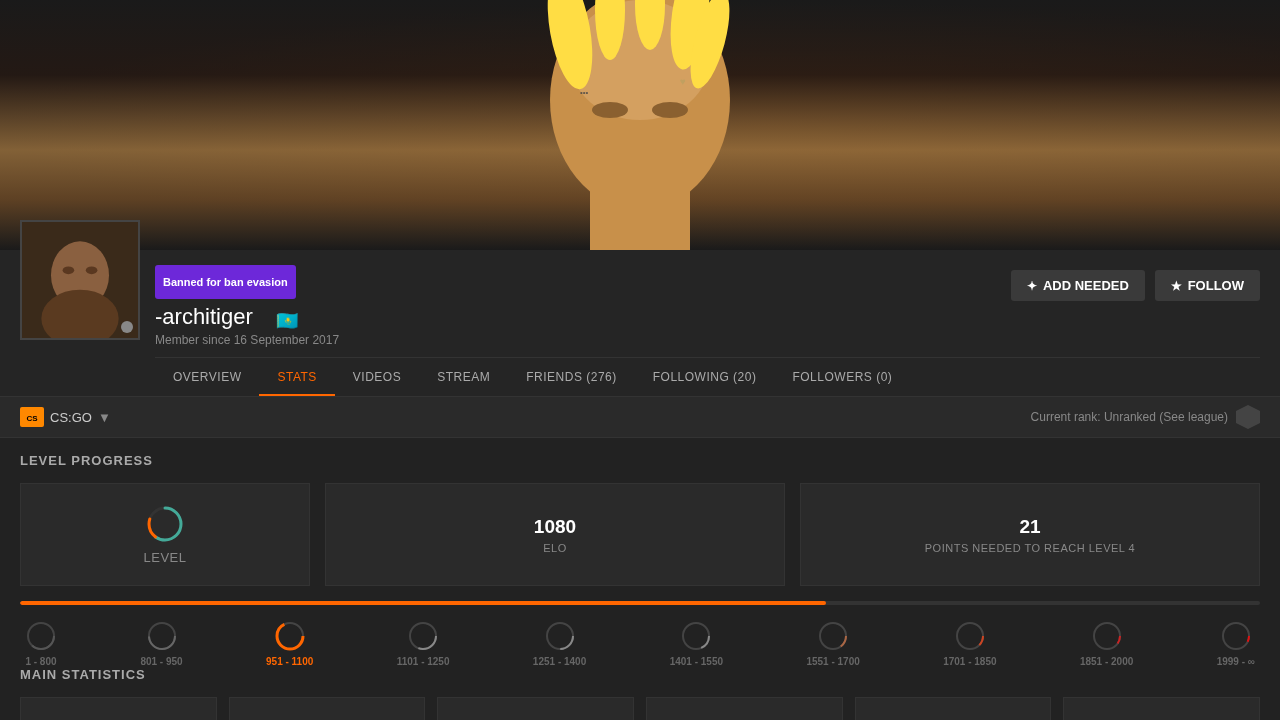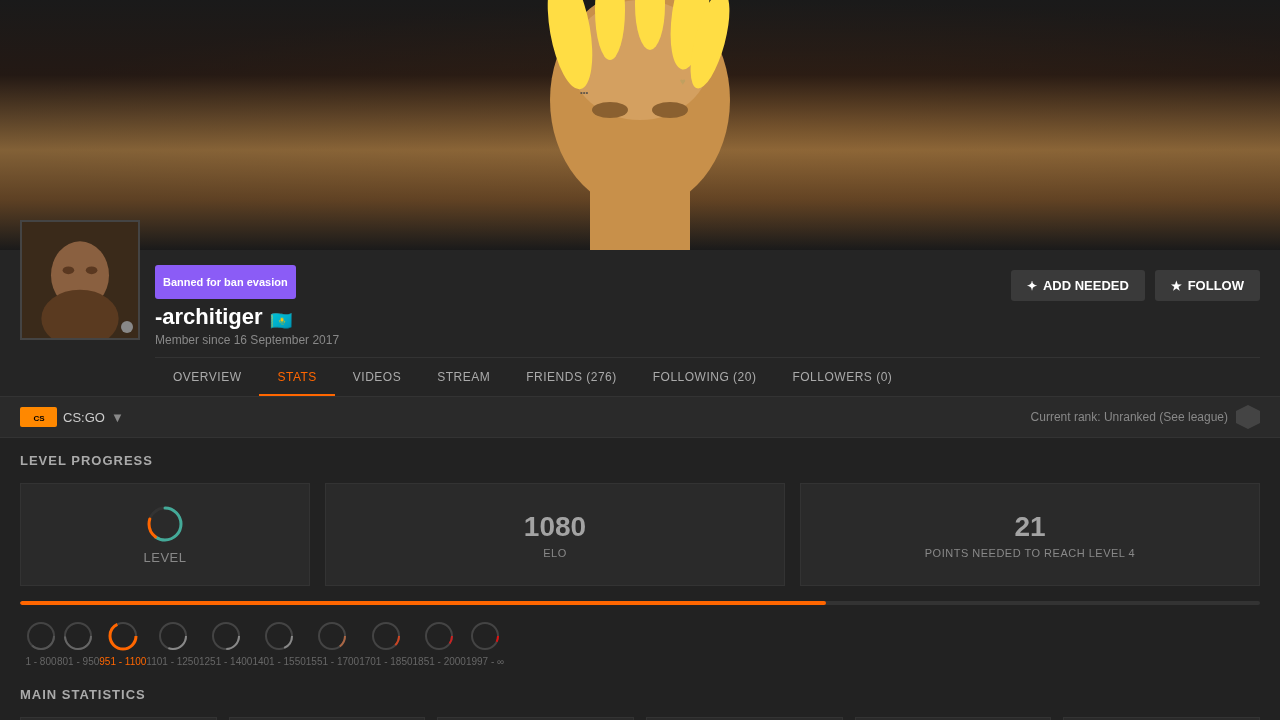--- a/index.html
+++ b/index.html
@@ -72,35 +72,35 @@
       bottom: 5px;
       right: 5px;
     }
 
     .profile-info {
       flex: 1;
       padding-top: 5px;
     }
     .banned-badge {
       display: inline-block;
-      background: #8b5cf6;
+      background: #6d28d9;
       color: #fff;
       font-size: 11px;
       font-weight: bold;
       padding: 11px 8px;
       border-radius: 3px;
       margin-bottom: 5px;
     }
     .username {
       font-size: 22px;
-      font-weight: bold;
+      font-weight: normal;
       color: #fff;
       display: flex;
       align-items: center;
-      gap: 8px;
+      gap: 24px;
       text-align: center;
     }
     .flag {
       width: 20px;
       height: 14px;
       background: linear-gradient(180deg, #0052cc 33%, #ffcc00 33%, #ffcc00 66%, #0052cc 66%);
       border-radius: 2px;
       font-size: 14px;
     }
     .member-since {
@@ -178,21 +178,21 @@
     }
     .game-selector {
       display: flex;
       align-items: center;
       gap: 6px;
       cursor: pointer;
       color: #ccc;
       font-size: 13px;
     }
     .game-logo {
-      width: 37px;
+      width: 24px;
       height: 20px;
       background: #ff8800;
       border-radius: 2px;
       display: flex;
       align-items: center;
       justify-content: center;
       font-size: 9px;
       font-weight: bold;
       color: #000;
     }
@@ -229,23 +229,23 @@
       border: 1px solid #333;
       flex: 1;
       padding: 20px;
       display: flex;
       flex-direction: column;
       align-items: center;
       justify-content: center;
       min-height: 80px;
     }
     .level-card .big-num {
-      font-size: 28px;
+      font-size: 19px;
       font-weight: bold;
-      color: #a3a3a3;
+      color: #ffffff;
     }
     .level-card .label {
       font-size: 11px;
       color: #888;
       text-transform: uppercase;
       letter-spacing: 0.5px;
       margin-top: 4px;
       text-align: right;
     }
 
@@ -276,21 +276,23 @@
     }
     .progress-bar-fill {
       height: 100%;
       background: #ff6600;
       border-radius: 2px;
     }
 
     
     .elo-ranges {
       display: flex;
+      justify-content: space-between;
       padding: 0 5px;
+      font-weight: bold;
     }
     .elo-range {
       display: flex;
       flex-direction: column;
       align-items: center;
       gap: 4px;
     }
     .elo-range .range-label {
       font-size: 10px;
       color: #666;
@@ -405,21 +407,21 @@
     <span style="color:#888;">▼</span>
   </div>
   <div class="rank-info">
     <span>Current rank: Unranked (See league)</span>
     <div class="rank-hex"></div>
   </div>
 </div>
 
 <div class="main-content">
 
-  <div style="margin-bottom:20px;">
+  <div style="">
     <div class="section-title">LEVEL PROGRESS</div>
 
     <div class="level-cards">
 
       <div class="level-card" style="flex:0 0 290px;">
         <div class="gauge">
           <svg width="40" height="40" viewBox="0 0 40 40">
             <circle cx="20" cy="20" r="16" fill="none" stroke="#333" stroke-width="3"></circle>
             <circle cx="20" cy="20" r="16" fill="none" stroke="#4a9" stroke-width="3" stroke-dasharray="60 40" stroke-linecap="round"></circle>
             <circle cx="20" cy="20" r="16" fill="none" stroke="#ff6600" stroke-width="3" stroke-dasharray="20 80" stroke-dashoffset="-60" stroke-linecap="round"></circle>
@@ -505,21 +507,21 @@
             <circle cx="16" cy="16" r="13" fill="none" stroke="#444" stroke-width="2"></circle>
             <circle cx="16" cy="16" r="13" fill="none" stroke="#cc2222" stroke-width="2" stroke-dasharray="8 74"></circle>
           </svg>
         <span class="range-label">1851 - 2000</span>
       </div>
       <div class="elo-range">
         <svg width="32" height="32" viewBox="0 0 32 32">
             <circle cx="16" cy="16" r="13" fill="none" stroke="#444" stroke-width="2"></circle>
             <circle cx="16" cy="16" r="13" fill="none" stroke="#dd1111" stroke-width="2" stroke-dasharray="6 76"></circle>
           </svg>
-        <span class="range-label">1997 - ∞</span>
+        <span class="range-label">1999 - ∞</span>
       </div>
     </div>
   </div>
 
   <div>
     <div class="section-title">MAIN STATISTICS</div>
 
     <div class="stats-cards">
 
       <div class="stat-card">

